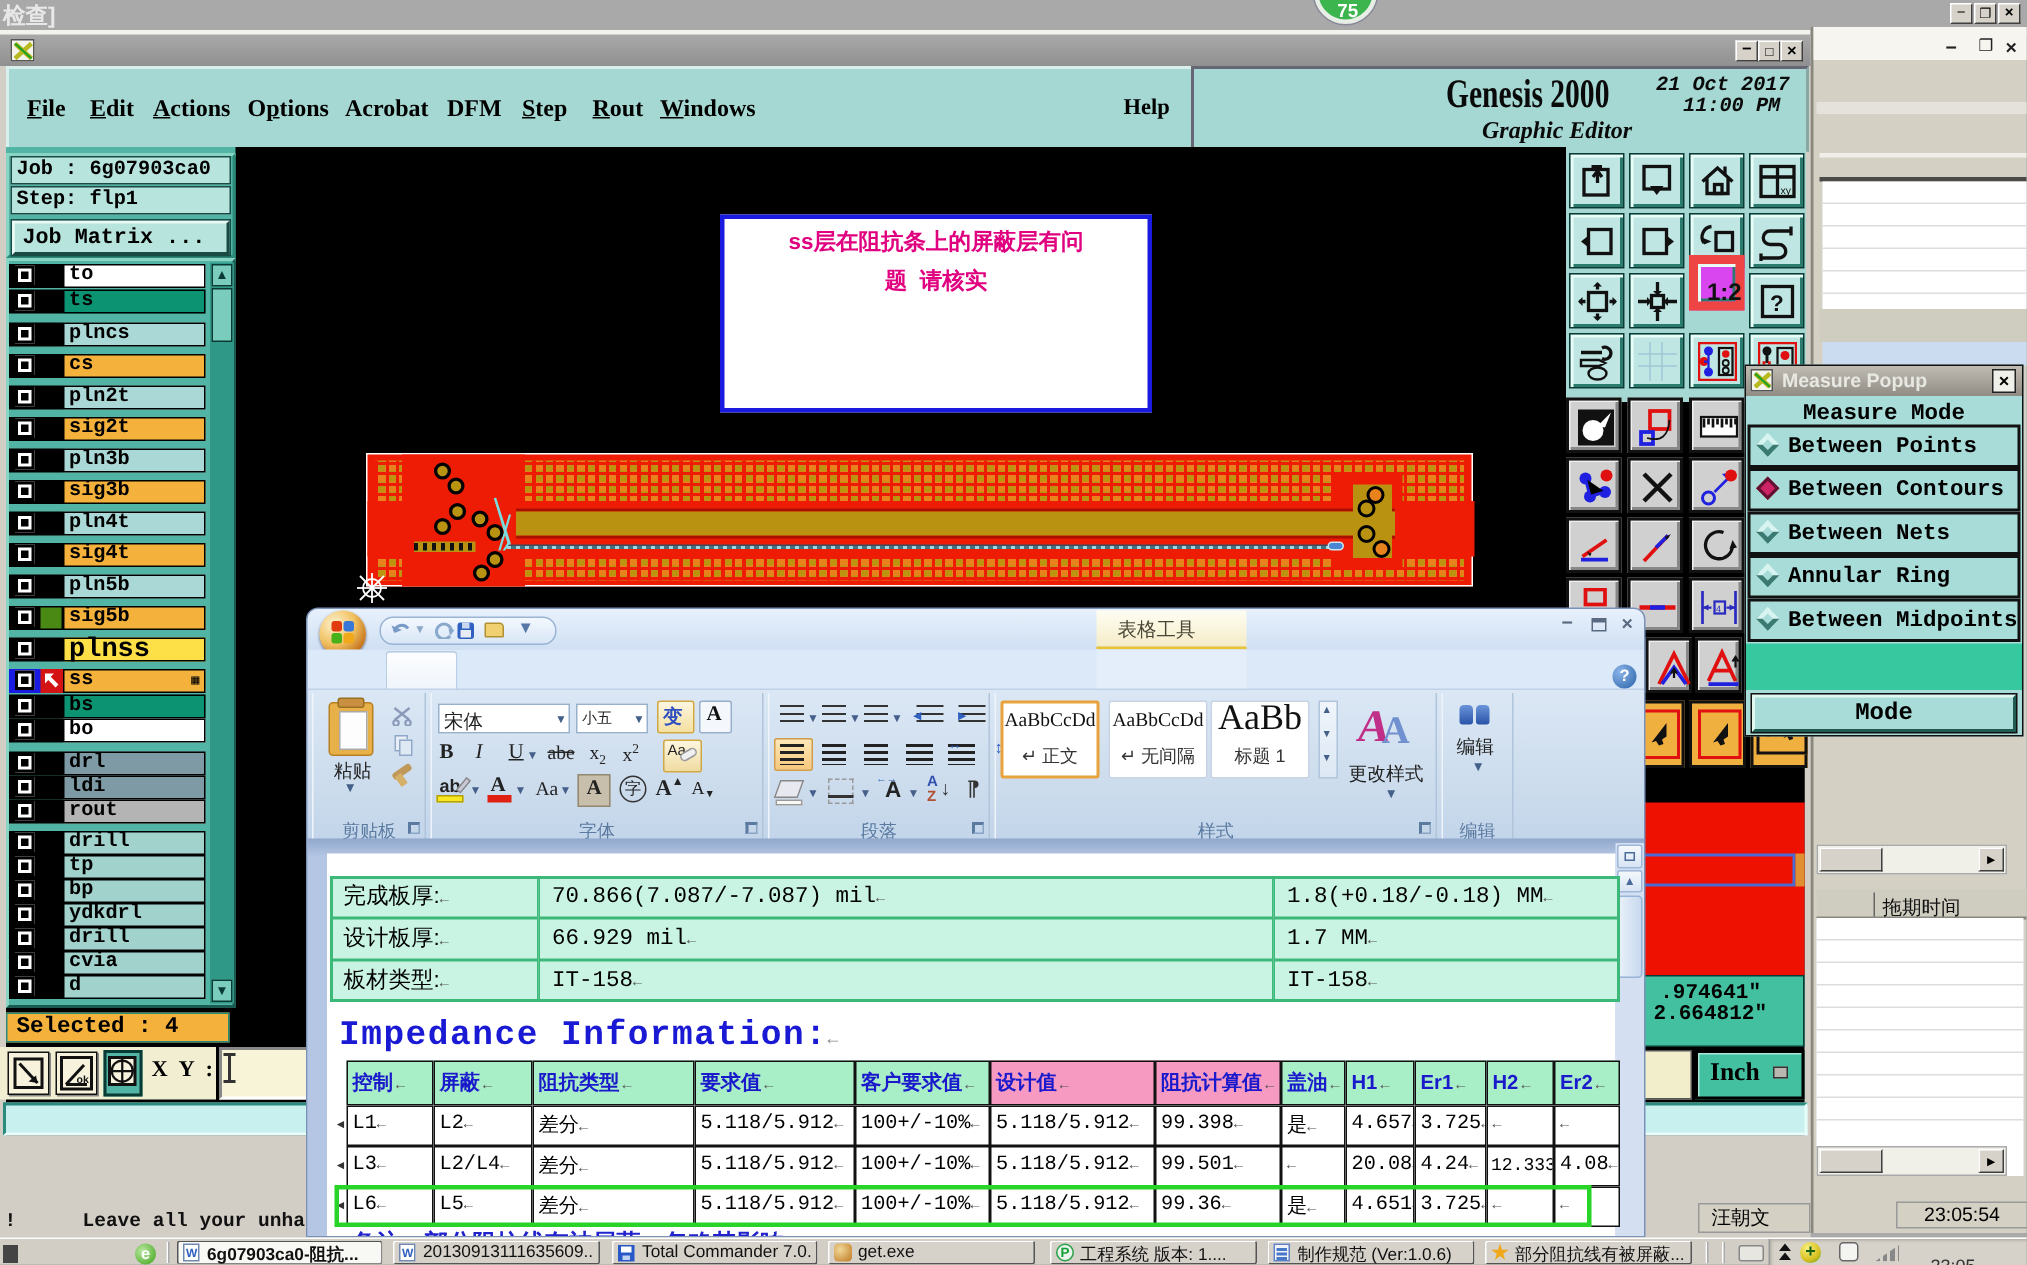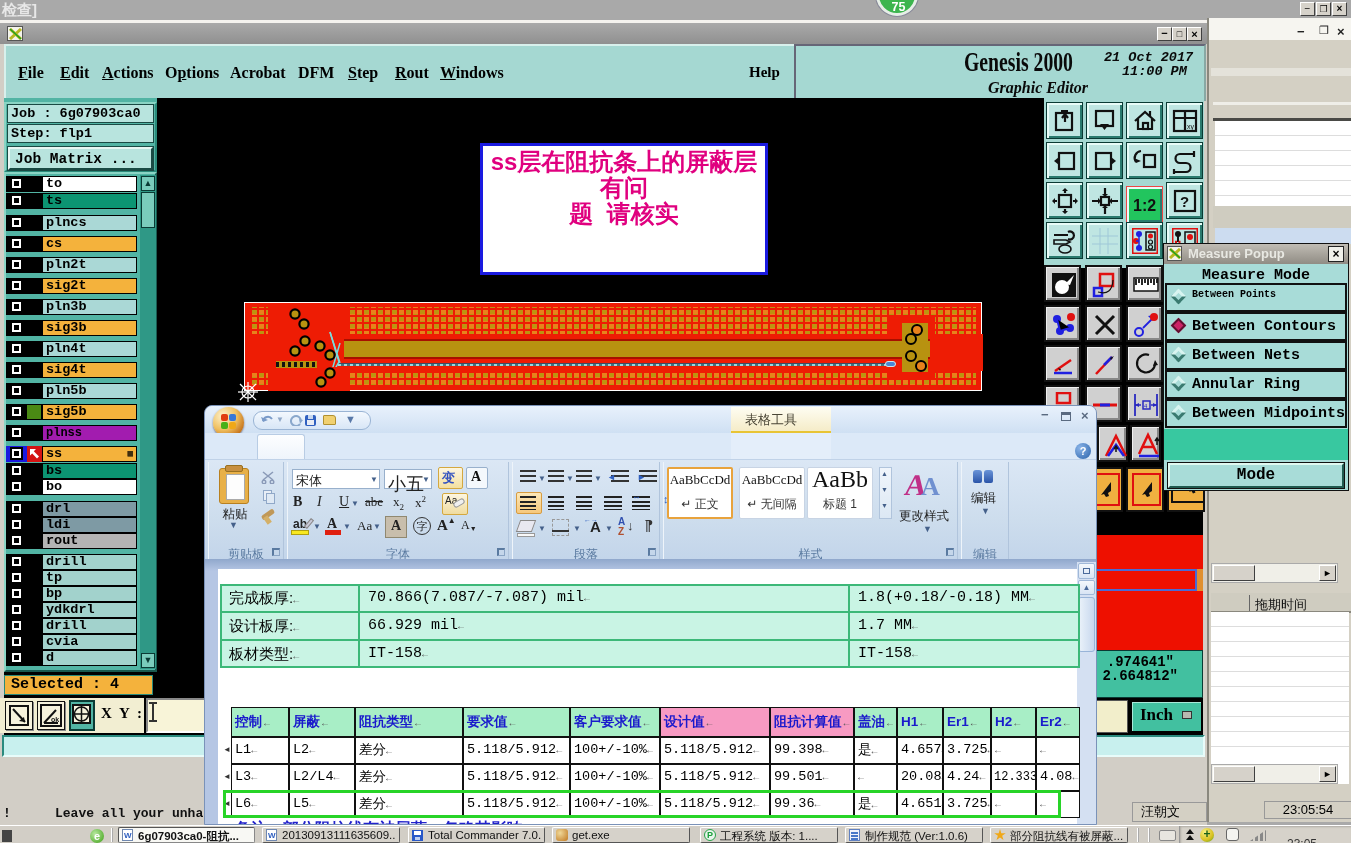--- a/index.html
+++ b/index.html
@@ -88,21 +88,21 @@
 
   <div class="ab" style="left:794px;top:20px;width:412px;height:57px;background:#a5d8d2;border:2px solid #88a8a4;border-top-color:#667;border-left-color:#667"></div>
   <div class="ab serif b" style="left:964px;top:23px;font-size:27px;color:#0a0a0a;transform:scaleX(0.73);transform-origin:left">Genesis 2000</div>
   <div class="ab mono b" style="left:1104px;top:26px;font-size:13.5px;font-style:italic;color:#0a0a0a">21 Oct 2017</div>
   <div class="ab mono b" style="left:1122px;top:40px;font-size:13.5px;font-style:italic;color:#0a0a0a">11:00 PM</div>
   <div class="ab serif b" style="left:988px;top:55px;font-size:16px;font-style:italic;color:#0a0a0a">Graphic Editor</div>
 
   <div class="ab" style="left:4px;top:74px;width:1199px;height:684px;background:#000"></div>
 
   <div class="ab" style="left:480px;top:119px;width:288px;height:132px;background:#fff;border:3px solid #1a1ae0"></div>
-  <div class="ab b" style="left:488px;top:125px;width:272px;color:#e0007f;font-size:24px;text-align:center;line-height:26px">ss层在阻抗条上的屏蔽层有问<br>题&nbsp;&nbsp;请核实</div>
+  <div class="ab b" style="left:488px;top:125px;width:272px;color:#e0007f;font-size:15px;text-align:center;line-height:26px">ss层在阻抗条上的屏蔽层有问<br>题&nbsp;&nbsp;请核实</div>
 
   <div class="ab" id="pcb" style="left:244px;top:278px;width:738px;height:89px;background:#ee1c04;border:1px solid #fff">
     <div class="ab" style="left:5px;top:4px;width:726px;height:80px;background:repeating-linear-gradient(0deg,#ee1c04 0 2px,transparent 2px 7px),repeating-linear-gradient(90deg,#ee1c04 0 2px,transparent 2px 7px),repeating-conic-gradient(#e8821c 0% 25%,#bc9410 25% 50%);background-size:auto,auto,14px 14px"></div>
     <div class="ab" style="left:0;top:31px;width:738px;height:37px;background:#ee1c04"></div>
     <div class="ab" style="left:23px;top:0;width:82px;height:88px;background:#ee1c04"></div>
     <div class="ab" style="left:643px;top:12px;width:47px;height:63px;background:#ee1c04"></div>
     <div class="ab" style="left:99px;top:36px;width:586px;height:2px;background:#a81000"></div>
     <div class="ab" style="left:99px;top:54px;width:586px;height:2px;background:#a81000"></div>
     <div class="ab" style="left:99px;top:38px;width:586px;height:16px;background:#b89210"></div>
     <div class="ab" style="left:657px;top:20px;width:26px;height:49px;background:#b89210"></div>
@@ -212,21 +212,21 @@
       <div class="ab" style="left:0;top:230px;width:36px;height:16px;background:#000"></div>
       <div class="ab" style="left:4px;top:231px;width:13px;height:13px;background:#fff;border:2px solid #000">
           <div class="ab" style="left:2px;top:2px;width:5px;height:5px;background:#000"></div>
         </div>
       <div class="ab" style="left:21px;top:231px;width:14px;height:14px;background:#4a8a14"></div>
       <div class="ab mono b" style="left:36px;top:230px;width:95px;height:16px;background:#f4b23c;border:1px solid #000;font-size:13.5px;line-height:14px;padding-left:3px">sig5b</div>
       <div class="ab" style="left:0;top:251px;width:36px;height:16px;background:#000"></div>
       <div class="ab" style="left:4px;top:252px;width:13px;height:13px;background:#fff;border:2px solid #000">
           <div class="ab" style="left:2px;top:2px;width:5px;height:5px;background:#000"></div>
         </div>
-      <div class="ab mono b" style="left:36px;top:251px;width:95px;height:16px;background:#a21caf;border:1px solid #000;font-size:12px;line-height:14px;padding-left:3px">plnss</div>
+      <div class="ab mono b" style="left:36px;top:251px;width:95px;height:16px;background:#fde047;border:1px solid #000;font-size:18px;line-height:14px;padding-left:3px">plnss</div>
       <div class="ab" style="left:0;top:272px;width:36px;height:16px;background:#1a1ae0"></div>
       <div class="ab" style="left:4px;top:273px;width:13px;height:13px;background:#fff;border:2px solid #000">
           <div class="ab" style="left:2px;top:2px;width:5px;height:5px;background:#000"></div>
         </div>
       <div class="ab" style="left:21px;top:272px;width:15px;height:16px;background:#d41414"></div>
       <svg class="ab" style="left:22px;top:273px" width="13" height="13">
           <path d="M2 2 h6 l-2.2 2.2 L11 9.4 L9 11.4 L4.2 6.4 L2 8.6 z" fill="#fff"></path>
         </svg>
       <div class="ab mono b" style="left:36px;top:272px;width:95px;height:16px;background:#f4b23c;border:1px solid #000;font-size:13.5px;line-height:14px;padding-left:3px">ss<span style="float:right;margin-right:3px;font-size:9px">▦</span></div>
       <div class="ab" style="left:0;top:289px;width:36px;height:16px;background:#000"></div>
@@ -390,21 +390,21 @@
           <path d="M10 3 l3 -3 l3 3z M10 23 l3 3 l3 -3z M3 10 l-3 3 l3 3z M23 10 l3 3 l-3 3z" fill="#111"></path>
         </svg>
       </div>
     <div class="ab" style="left:42px;top:84px;width:37px;height:37px;background:#bfe6e2;border:1px solid #0a3a34;box-shadow:inset 2px 2px 0 #e8fcf8,inset -2px -2px 0 #2a7a6e">
         <svg class="ab" style="left:5px;top:5px" width="26" height="26" viewBox="0 0 26 26">
           <rect x="9" y="9" width="8" height="8" stroke="#111" stroke-width="2.2" fill="none"></rect>
           <path d="M13 0 v6 M13 26 v-6 M0 13 h6 M26 13 h-6" stroke="#111" stroke-width="2.2" fill="none"></path>
           <path d="M10 6 l3 3 l3 -3z M10 20 l3 -3 l3 3z M6 10 l3 3 l-3 3z M20 10 l-3 3 l3 3z" fill="#111"></path>
         </svg>
       </div>
-    <div class="ab" style="left:82px;top:88px;width:37px;height:37px;background:#22c55e;border:1px solid #ef4444;box-shadow:inset 2px 2px 0 #e8fcf8,inset -2px -2px 0 #2a7a6e">
+    <div class="ab" style="left:82px;top:72px;width:37px;height:37px;background:#d946ef;border:6px solid #ef4444;box-shadow:inset 2px 2px 0 #e8fcf8,inset -2px -2px 0 #2a7a6e">
         <svg class="ab" style="left:5px;top:5px" width="26" height="26" viewBox="0 0 26 26">
           <text x="1" y="19" font-size="16" font-weight="bold" fill="#111" font-family="Liberation Sans">1:2</text>
         </svg>
       </div>
     <div class="ab" style="left:122px;top:84px;width:37px;height:37px;background:#bfe6e2;border:1px solid #0a3a34;box-shadow:inset 2px 2px 0 #e8fcf8,inset -2px -2px 0 #2a7a6e">
         <svg class="ab" style="left:5px;top:5px" width="26" height="26" viewBox="0 0 26 26">
           <rect x="3" y="3" width="20" height="20" stroke="#111" stroke-width="2.2" fill="none"></rect>
           <text x="8" y="19" font-size="15" font-weight="bold" fill="#111">?</text>
         </svg>
       </div>
@@ -652,21 +652,21 @@
         <circle cx="11" cy="12" r="1.8" fill="none" stroke="#8a9ab8" stroke-width="1.4"></circle>
       </svg>
     <div class="ab" style="left:58px;top:30px;width:9px;height:11px;background:#e8eef6;border:1px solid #90a8c8"></div>
     <div class="ab" style="left:61px;top:33px;width:9px;height:11px;background:#dfe9f4;border:1px solid #90a8c8"></div>
     <div class="ab" style="left:56px;top:52px;width:14px;height:5px;background:#c09858;border-radius:2px;transform:rotate(-35deg)"></div>
       <div class="ab" style="left:60px;top:56px;width:5px;height:8px;background:#d4b068;transform:rotate(-35deg)"></div>
     <div class="ab" style="left:87px;top:9px;width:88px;height:20px;background:#fff;border:1px solid #98b0cc"></div>
     <div class="ab" style="left:91px;top:12px;font-size:13px;color:#222">宋体</div>
       <div class="ab" style="left:165px;top:15px;font-size:8px;color:#44608a">▼</div>
     <div class="ab" style="left:179px;top:9px;width:48px;height:20px;background:#fff;border:1px solid #98b0cc"></div>
-    <div class="ab" style="left:183px;top:12px;font-size:18px;color:#222">小五</div>
+    <div class="ab" style="left:183px;top:12px;font-size:10px;color:#222">小五</div>
       <div class="ab" style="left:217px;top:15px;font-size:8px;color:#44608a">▼</div>
     <div class="ab" style="left:233px;top:7px;width:25px;height:22px;background:linear-gradient(#fdf6e0,#f4e0a0);border:1px solid #d4a840;border-radius:2px"></div>
     <div class="ab b" style="left:237px;top:9px;font-size:13px;color:#3050c0">变</div>
     <div class="ab" style="left:261px;top:7px;width:22px;height:22px;background:#f4f8fc;border:1px solid #98b0cc;border-radius:2px"></div>
     <div class="ab serif b" style="left:266px;top:9px;font-size:14px;color:#111">A</div>
     <div class="ab serif" style="left:88px;top:34px;font-size:14px;color:#222;font-weight:bold">B</div>
     <div class="ab serif" style="left:112px;top:34px;font-size:14px;font-style:italic;color:#222">I</div>
     <div class="ab serif" style="left:134px;top:34px;font-size:14px;color:#222;text-decoration:underline">U</div>
       <div class="ab" style="left:146px;top:39px;font-size:8px;color:#44608a">▼</div>
     <div class="ab serif" style="left:160px;top:34px;font-size:13px;color:#222;text-decoration:line-through">abe</div>
@@ -762,20 +762,21 @@
   <div class="ab mono" style="left:154px;top:178px;width:490px;height:28px;border:1px solid #3cb878;font-size:15px;line-height:26px;padding-left:8px;color:#000;white-space:nowrap;overflow:hidden">70.866(7.087/-7.087) mil<span style="font-size:10px;color:#555">←</span></div>
   <div class="ab mono" style="left:644px;top:178px;width:231px;height:28px;border:1px solid #3cb878;font-size:15px;line-height:26px;padding-left:8px;color:#000;white-space:nowrap;overflow:hidden">1.8(+0.18/-0.18) MM<span style="font-size:10px;color:#555">←</span></div>
   <div class="ab mono" style="left:15px;top:206px;width:139px;height:28px;border:1px solid #3cb878;font-size:15px;line-height:26px;padding-left:8px;color:#000;white-space:nowrap;overflow:hidden"><span style="font-family:'Liberation Sans'">设计板厚:</span><span style="font-size:10px;color:#555">←</span></div>
   <div class="ab mono" style="left:154px;top:206px;width:490px;height:28px;border:1px solid #3cb878;font-size:15px;line-height:26px;padding-left:8px;color:#000;white-space:nowrap;overflow:hidden">66.929 mil<span style="font-size:10px;color:#555">←</span></div>
   <div class="ab mono" style="left:644px;top:206px;width:231px;height:28px;border:1px solid #3cb878;font-size:15px;line-height:26px;padding-left:8px;color:#000;white-space:nowrap;overflow:hidden">1.7 MM<span style="font-size:10px;color:#555">←</span></div>
   <div class="ab mono" style="left:15px;top:234px;width:139px;height:28px;border:1px solid #3cb878;font-size:15px;line-height:26px;padding-left:8px;color:#000;white-space:nowrap;overflow:hidden"><span style="font-family:'Liberation Sans'">板材类型:</span><span style="font-size:10px;color:#555">←</span></div>
   <div class="ab mono" style="left:154px;top:234px;width:490px;height:28px;border:1px solid #3cb878;font-size:15px;line-height:26px;padding-left:8px;color:#000;white-space:nowrap;overflow:hidden">IT-158<span style="font-size:10px;color:#555">←</span></div>
   <div class="ab mono" style="left:644px;top:234px;width:231px;height:28px;border:1px solid #3cb878;font-size:15px;line-height:26px;padding-left:8px;color:#000;white-space:nowrap;overflow:hidden">IT-158<span style="font-size:10px;color:#555">←</span></div>
     </div>
 
+  <div class="ab mono b" style="left:21px;top:271px;font-size:23px;color:#1a1ad4;letter-spacing:1px">Impedance Information:<span style="font-size:12px;color:#888">←</span></div>
 
   <div class="ab" id="table2">
       <div class="ab b" style="left:26px;top:301px;width:58px;height:30px;background:#a8eec6;border:1px solid #111;font-size:13.5px;line-height:28px;padding-left:3px;color:#1a1acc;white-space:nowrap;overflow:hidden">控制<span style="font-size:10px;color:#555">←</span></div>
   <div class="ab b" style="left:84px;top:301px;width:66px;height:30px;background:#a8eec6;border:1px solid #111;font-size:13.5px;line-height:28px;padding-left:3px;color:#1a1acc;white-space:nowrap;overflow:hidden">屏蔽<span style="font-size:10px;color:#555">←</span></div>
   <div class="ab b" style="left:150px;top:301px;width:108px;height:30px;background:#a8eec6;border:1px solid #111;font-size:13.5px;line-height:28px;padding-left:3px;color:#1a1acc;white-space:nowrap;overflow:hidden">阻抗类型<span style="font-size:10px;color:#555">←</span></div>
   <div class="ab b" style="left:258px;top:301px;width:107px;height:30px;background:#a8eec6;border:1px solid #111;font-size:13.5px;line-height:28px;padding-left:3px;color:#1a1acc;white-space:nowrap;overflow:hidden">要求值<span style="font-size:10px;color:#555">←</span></div>
   <div class="ab b" style="left:365px;top:301px;width:90px;height:30px;background:#a8eec6;border:1px solid #111;font-size:13.5px;line-height:28px;padding-left:3px;color:#1a1acc;white-space:nowrap;overflow:hidden">客户要求值<span style="font-size:10px;color:#555">←</span></div>
   <div class="ab b" style="left:455px;top:301px;width:110px;height:30px;background:#f79ac2;border:1px solid #111;font-size:13.5px;line-height:28px;padding-left:3px;color:#1a1acc;white-space:nowrap;overflow:hidden">设计值<span style="font-size:10px;color:#555">←</span></div>
   <div class="ab b" style="left:565px;top:301px;width:84px;height:30px;background:#f79ac2;border:1px solid #111;font-size:13.5px;line-height:28px;padding-left:3px;color:#1a1acc;white-space:nowrap;overflow:hidden">阻抗计算值<span style="font-size:10px;color:#555">←</span></div>
   <div class="ab b" style="left:649px;top:301px;width:43px;height:30px;background:#a8eec6;border:1px solid #111;font-size:13.5px;line-height:28px;padding-left:3px;color:#1a1acc;white-space:nowrap;overflow:hidden">盖油<span style="font-size:10px;color:#555">←</span></div>
@@ -834,21 +835,21 @@
         <path d="M1 1 L11 10 M11 1 L1 10" stroke="#b8b820" stroke-width="3"></path>
         <path d="M1 1 L11 10" stroke="#20a020" stroke-width="1.5"></path>
       </svg>
     </div>
   <div class="ab b" style="left:24px;top:2px;font-size:13px;color:#e8e8e2">Measure Popup</div>
   <div class="ab b" style="left:164px;top:2px;width:16px;height:16px;background:#f0f0ea;border:1px solid #222;text-align:center;line-height:14px;font-size:12px;color:#000">×</div>
   <div class="ab mono b" style="left:0;top:23px;width:184px;text-align:center;font-size:15px;color:#000">Measure Mode</div>
   <div class="ab" id="mrows" style="left:0;top:39px;width:184px">
       <div class="ab" style="left:1px;top:0px;width:182px;height:29px;border:2px solid #111;background:#a8dcd8"></div>
   <div class="ab" style="left:9px;top:8px;width:11px;height:11px;transform:rotate(45deg);background:#a8dcd8;border-top:3px solid #d8f4f0;border-left:3px solid #d8f4f0;border-bottom:3px solid #3a7a70;border-right:3px solid #3a7a70"></div>
-  <div class="ab mono b" style="left:28px;top:6px;font-size:10px;color:#000;white-space:nowrap">Between Points</div>
+  <div class="ab mono b" style="left:28px;top:6px;font-size:15px;color:#000;white-space:nowrap">Between Points</div>
   <div class="ab" style="left:1px;top:29px;width:182px;height:29px;border:2px solid #111;background:#a8dcd8"></div>
   <div class="ab" style="left:9px;top:37px;width:11px;height:11px;transform:rotate(45deg);background:#cc2266;border:2px solid #601030"></div>
   <div class="ab mono b" style="left:28px;top:35px;font-size:15px;color:#000;white-space:nowrap">Between Contours</div>
   <div class="ab" style="left:1px;top:58px;width:182px;height:29px;border:2px solid #111;background:#a8dcd8"></div>
   <div class="ab" style="left:9px;top:66px;width:11px;height:11px;transform:rotate(45deg);background:#a8dcd8;border-top:3px solid #d8f4f0;border-left:3px solid #d8f4f0;border-bottom:3px solid #3a7a70;border-right:3px solid #3a7a70"></div>
   <div class="ab mono b" style="left:28px;top:64px;font-size:15px;color:#000;white-space:nowrap">Between Nets</div>
   <div class="ab" style="left:1px;top:87px;width:182px;height:29px;border:2px solid #111;background:#a8dcd8"></div>
   <div class="ab" style="left:9px;top:95px;width:11px;height:11px;transform:rotate(45deg);background:#a8dcd8;border-top:3px solid #d8f4f0;border-left:3px solid #d8f4f0;border-bottom:3px solid #3a7a70;border-right:3px solid #3a7a70"></div>
   <div class="ab mono b" style="left:28px;top:93px;font-size:15px;color:#000;white-space:nowrap">Annular Ring</div>
   <div class="ab" style="left:1px;top:116px;width:182px;height:29px;border:2px solid #111;background:#a8dcd8"></div>

